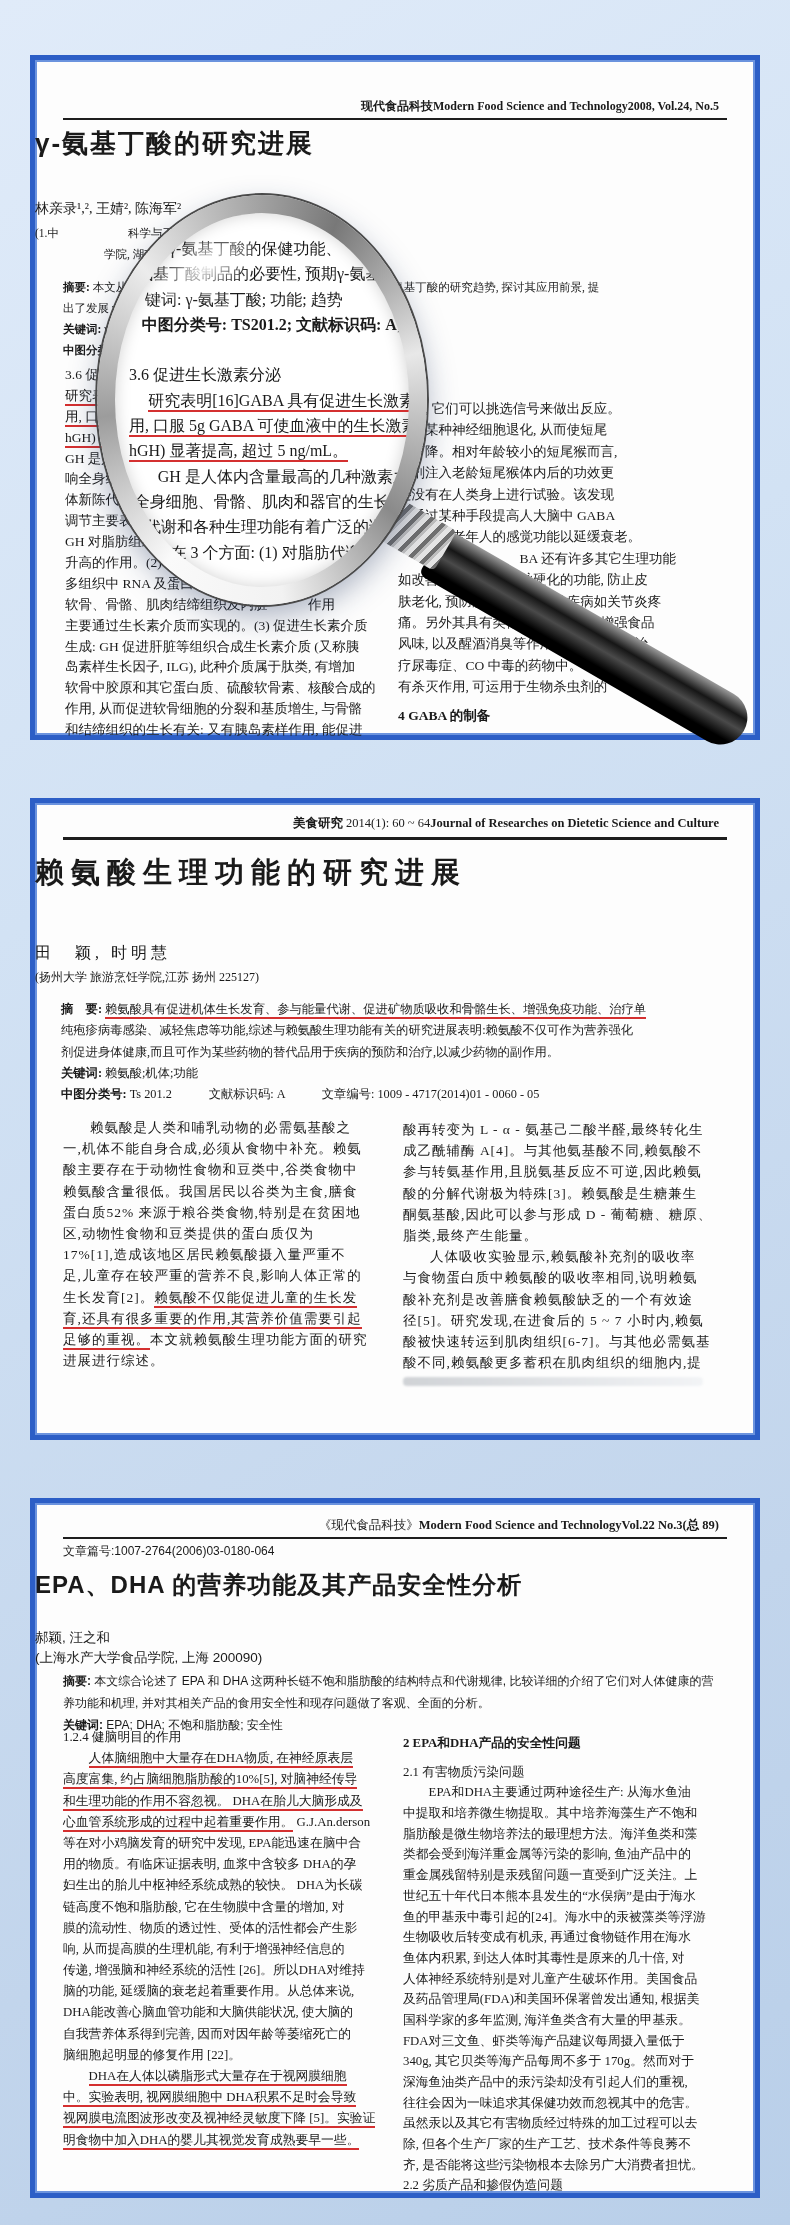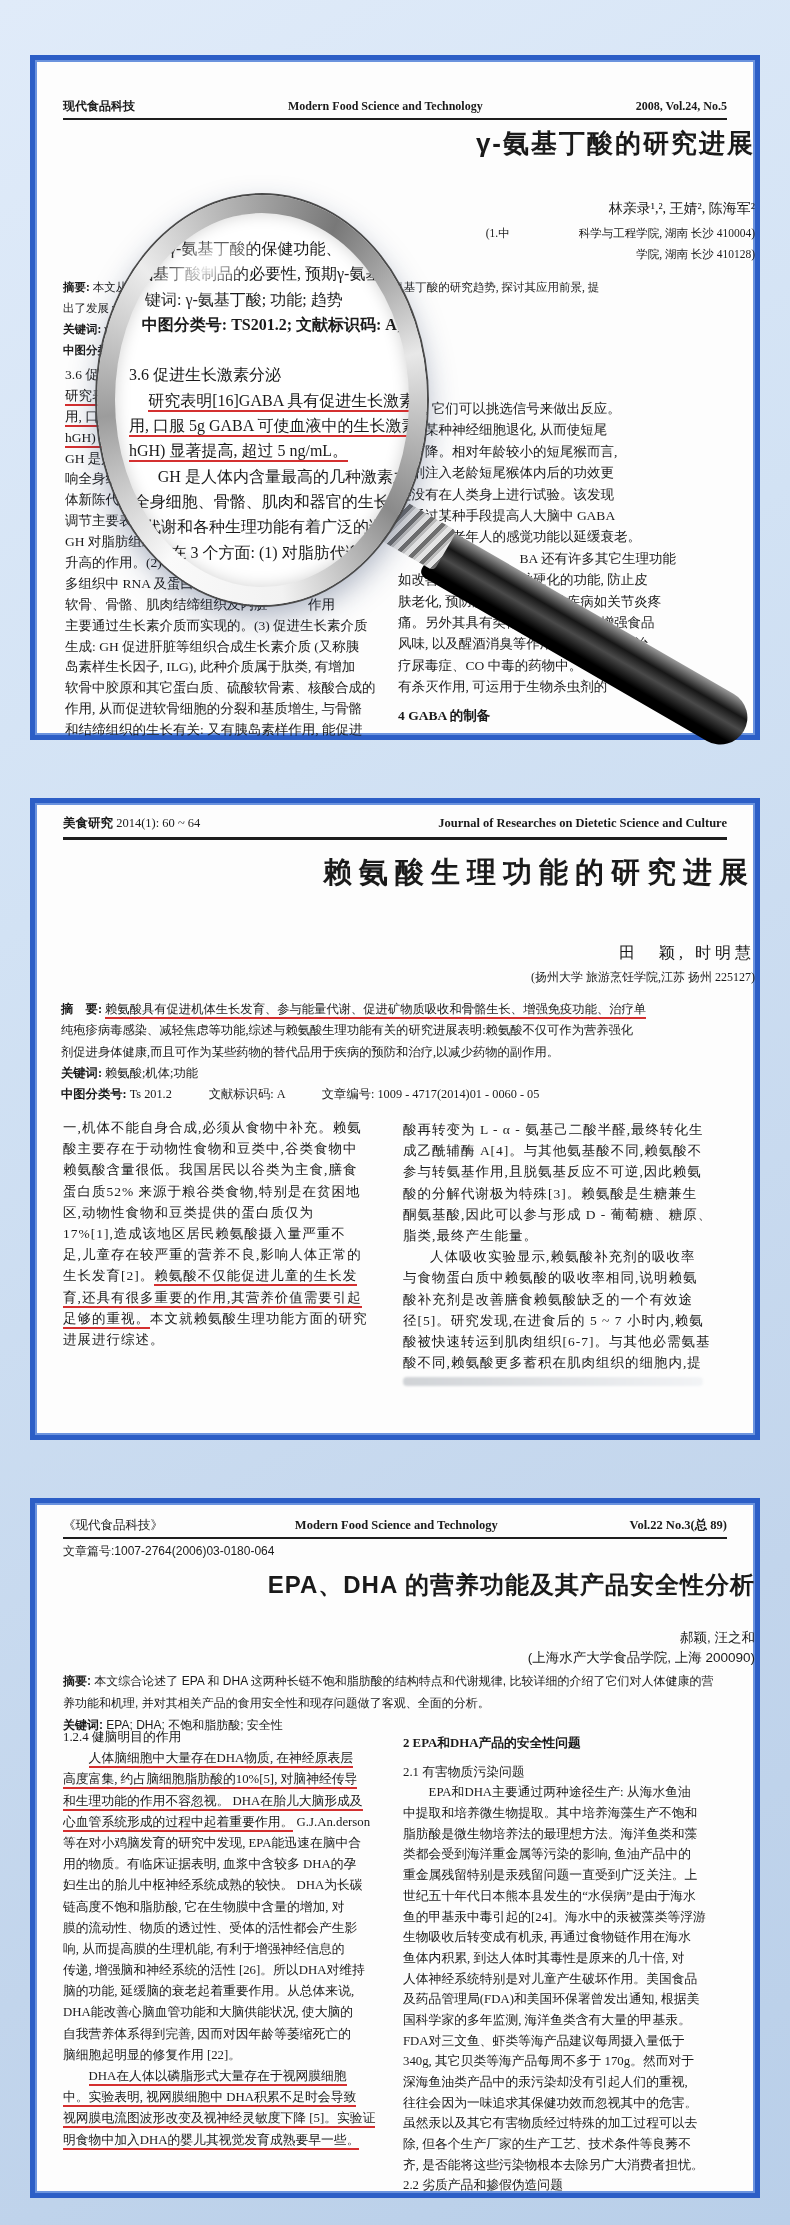--- a/index.html
+++ b/index.html
@@ -7,23 +7,23 @@
     width:790px;height:2225px;position:relative;overflow:hidden;
     background:linear-gradient(150deg,#e0ebf9 0%,#d2e2f4 35%,#c2d5ec 75%,#b9cfe9 100%);
     font-family:"Liberation Serif",serif;color:#1a1a1a;
   }
   .card{position:absolute;left:30px;width:720px;background:#fdfdfd;
     border:5px solid #2c5ec6;box-shadow:inset 0 0 0 2px #6b93de;}
   #card1{top:55px;height:675px}
   #card2{top:798px;height:632px}
   #card3{top:1498px;height:690px}
 
-  .hdr{position:absolute;left:28px;right:28px;display:flex;justify-content:space-between;align-items:baseline;font-size:12px;font-weight:bold}
+  .hdr{position:absolute;left:28px;right:36px;display:flex;justify-content:flex-end;align-items:baseline;font-size:12px;font-weight:bold}
   .rule{position:absolute;left:28px;right:28px;background:#1e1e1e}
-  .ctr{position:absolute;left:0;right:0;text-align:right}
+  .ctr{position:absolute;left:0;right:0;text-align:left}
   .blk{position:absolute}
   .ln{white-space:pre;overflow:visible}
   .ln .pre{font-weight:700}
   .ln.b{font-weight:700}
   .ln.ind{padding-left:2em}
   .ln.gap{margin-top:8px}
   .ln.u .t{border-bottom:2px solid #d43030;padding-bottom:1px}
   .col{position:absolute;width:334px}
 
   
@@ -187,20 +187,21 @@
   <div class="blk" id="d2-abs">
 
   <div class="ln u"><span class="pre">摘　要: </span><span class="s"></span><span class="t">赖氨酸具有促进机体生长发育、参与能量代谢、促进矿物质吸收和骨骼生长、增强免疫功能、治疗单</span><span class="e"></span></div>
       <div class="ln"><span class="pre"></span><span class="s"></span><span class="t">纯疱疹病毒感染、减轻焦虑等功能,综述与赖氨酸生理功能有关的研究进展表明:赖氨酸不仅可作为营养强化</span><span class="e"></span></div>
       <div class="ln"><span class="pre"></span><span class="s"></span><span class="t">剂促进身体健康,而且可作为某些药物的替代品用于疾病的预防和治疗,以减少药物的副作用。</span><span class="e"></span></div>
       <div class="ln"><span class="pre">关键词: </span><span class="s"></span><span class="t">赖氨酸;机体;功能</span><span class="e"></span></div>
       <div class="ln"><span class="pre">中图分类号: </span><span class="s"></span><span class="t">Ts 201.2　　　文献标识码: A　　　文章编号: 1009 - 4717(2014)01 - 0060 - 05</span><span class="e"></span></div>
     </div>
   <div class="col" id="d2L">
 
+  <div class="ln ind"><span class="pre"></span><span class="s"></span><span class="t">赖氨酸是人类和哺乳动物的必需氨基酸之</span><span class="e"></span></div>
       <div class="ln"><span class="pre"></span><span class="s"></span><span class="t">一,机体不能自身合成,必须从食物中补充。赖氨</span><span class="e"></span></div>
       <div class="ln"><span class="pre"></span><span class="s"></span><span class="t">酸主要存在于动物性食物和豆类中,谷类食物中</span><span class="e"></span></div>
       <div class="ln"><span class="pre"></span><span class="s"></span><span class="t">赖氨酸含量很低。我国居民以谷类为主食,膳食</span><span class="e"></span></div>
       <div class="ln"><span class="pre"></span><span class="s"></span><span class="t">蛋白质52% 来源于粮谷类食物,特别是在贫困地</span><span class="e"></span></div>
       <div class="ln"><span class="pre"></span><span class="s"></span><span class="t">区,动物性食物和豆类提供的蛋白质仅为</span><span class="e"></span></div>
       <div class="ln"><span class="pre"></span><span class="s"></span><span class="t">17%[1],造成该地区居民赖氨酸摄入量严重不</span><span class="e"></span></div>
       <div class="ln"><span class="pre"></span><span class="s"></span><span class="t">足,儿童存在较严重的营养不良,影响人体正常的</span><span class="e"></span></div>
       <div class="ln u"><span class="pre"></span><span class="s">生长发育[2]。</span><span class="t">赖氨酸不仅能促进儿童的生长发</span><span class="e"></span></div>
       <div class="ln u"><span class="pre"></span><span class="s"></span><span class="t">育,还具有很多重要的作用,其营养价值需要引起</span><span class="e"></span></div>
       <div class="ln u"><span class="pre"></span><span class="s"></span><span class="t">足够的重视。</span><span class="e">本文就赖氨酸生理功能方面的研究</span></div>

